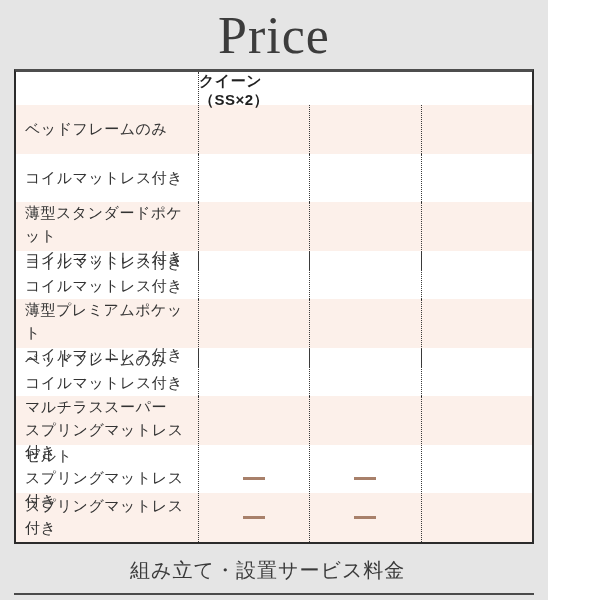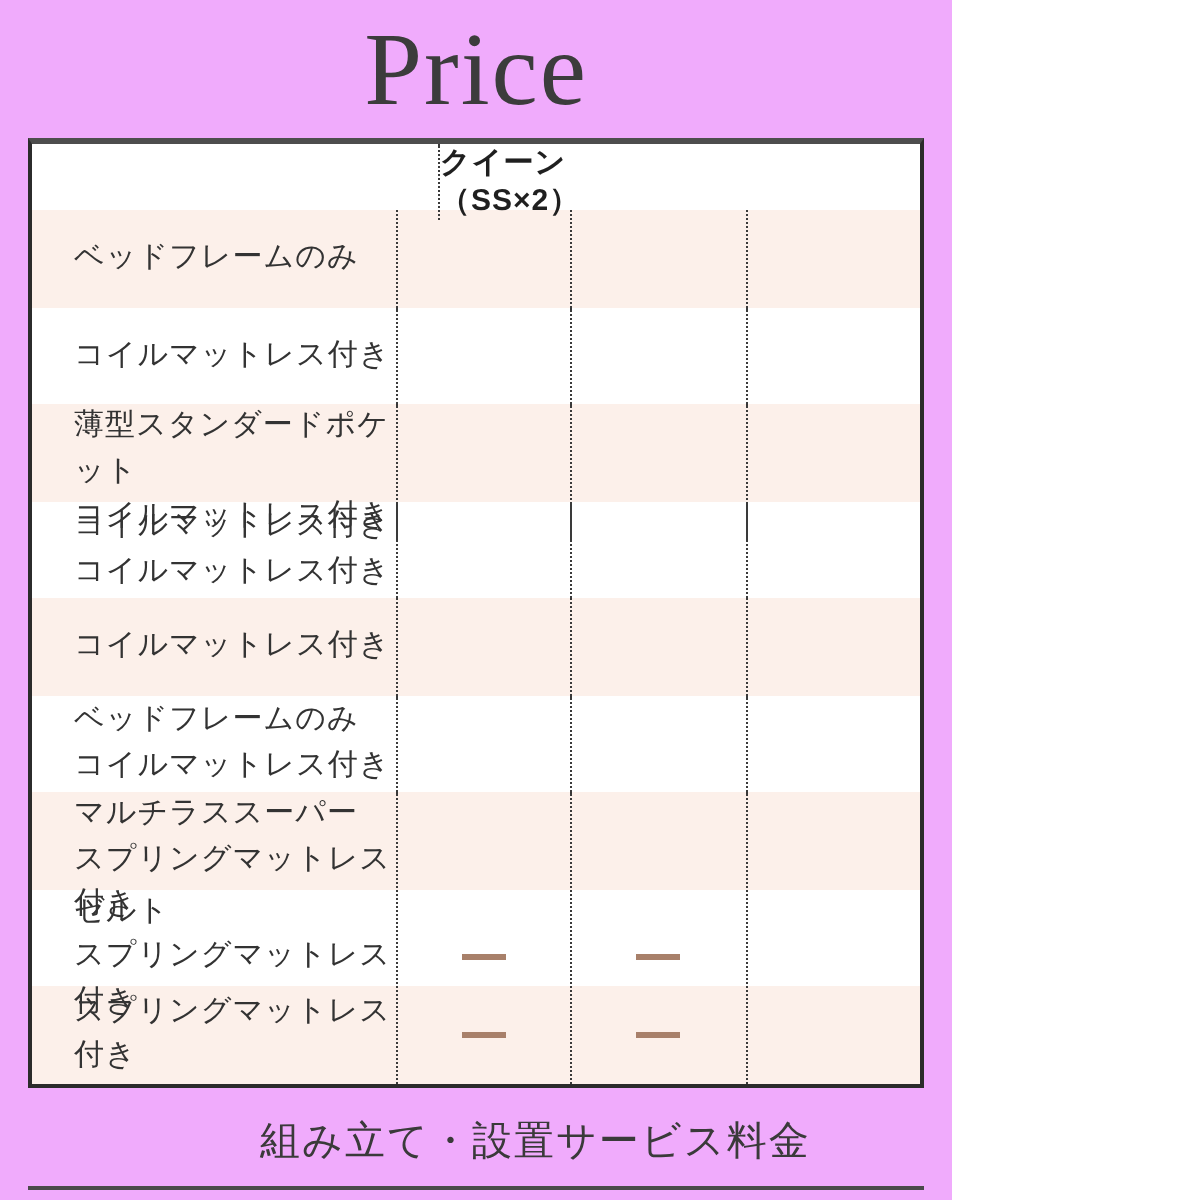--- a/index.html
+++ b/index.html
@@ -1,46 +1,46 @@
 <!DOCTYPE html>
 <html style="--row-alt-bg: #fcf0ea; --dash-color: #a8806a;"><head>
 <meta charset="utf-8">
 <style>
   html,body{margin:0;padding:0;}
   .page{
-    width:476px;height:600px;background:#f0abfc;
+    width:548px;height:600px;background:#e5e5e5;
     font-family:"Liberation Sans","DejaVu Sans",sans-serif;
     color:#3a3a3a;overflow:hidden;position:relative;box-sizing:border-box;
   }
   .title{
     font-family:"Liberation Serif","DejaVu Serif",serif;
     font-weight:400;font-size:52px;line-height:1.0;
     text-align:center;color:#3c3c3c;margin:10px 0 7px 0;letter-spacing:1px;
   }
   .price-table{
     margin:0 14px;
     border:2px solid #2b2b2b;
     border-top:3px solid #4d4d4d;
     background:#ffffff;
   }
   .header-row,.row{
     display:grid;
     grid-template-columns:182px 1fr 1fr 1fr;
   }
-  .header-row{height:33px;background:#ffffff;gap:21px;}
+  .header-row{height:33px;background:#ffffff;}
   .header-cell{
     display:flex;align-items:center;justify-content:center;
     font-weight:bold;font-size:15px;color:#1f1f1f;letter-spacing:0.5px;
   }
   .row{height:48.5px;}
   .row.alt{background:var(--row-alt-bg,#fcf0ea);}
   .cell{box-sizing:border-box;}
   .label-cell{
     display:flex;flex-direction:column;justify-content:center;
-    padding-left:21px;font-size:15px;color:#333333;line-height:1.5;
+    padding-left:9px;font-size:15px;color:#333333;line-height:1.5;
     letter-spacing:0.5px;
   }
   .price-cell{
     border-left:1px dotted #3a3a3a;
     display:flex;align-items:center;justify-content:center;
   }
   .header-cell.sep{border-left:1px dotted #3a3a3a;}
   .dash{
     display:inline-block;width:22px;height:3px;
     background:var(--dash-color,#a8806a);
@@ -96,20 +96,21 @@
           <div class="cell label-cell">
             <div>コイルマットレス付き</div>
             <div>コイルマットレス付き</div>
           </div>
           <div class="cell price-cell"></div>
           <div class="cell price-cell"></div>
           <div class="cell price-cell"></div>
         </div>
         <div class="row alt">
           <div class="cell label-cell">
+            <div>薄型プレミアムポケット</div>
             <div>コイルマットレス付き</div>
           </div>
           <div class="cell price-cell"></div>
           <div class="cell price-cell"></div>
           <div class="cell price-cell"></div>
         </div>
         <div class="row">
           <div class="cell label-cell">
             <div>ベッドフレームのみ</div>
             <div>コイルマットレス付き</div>

